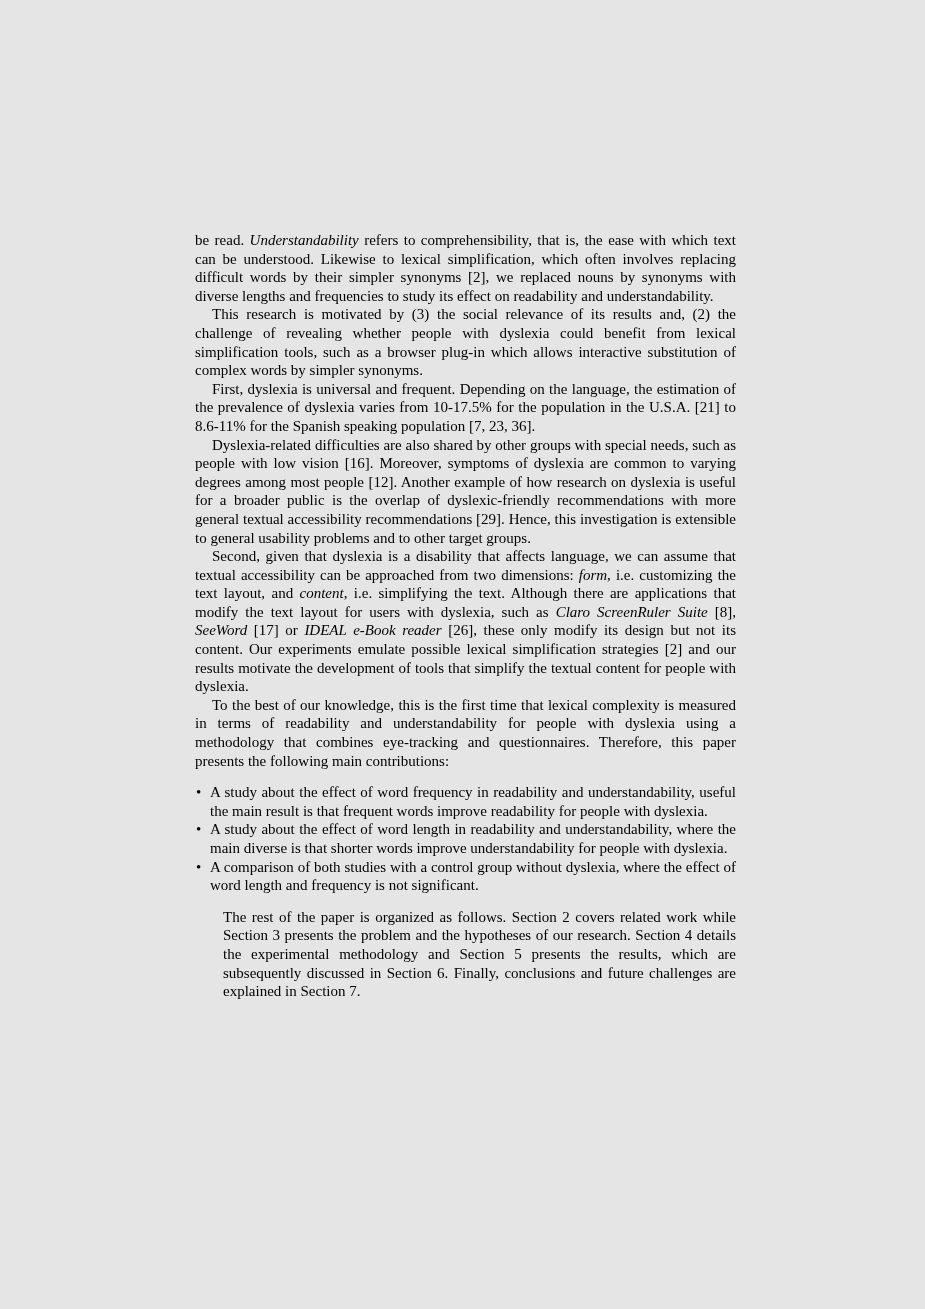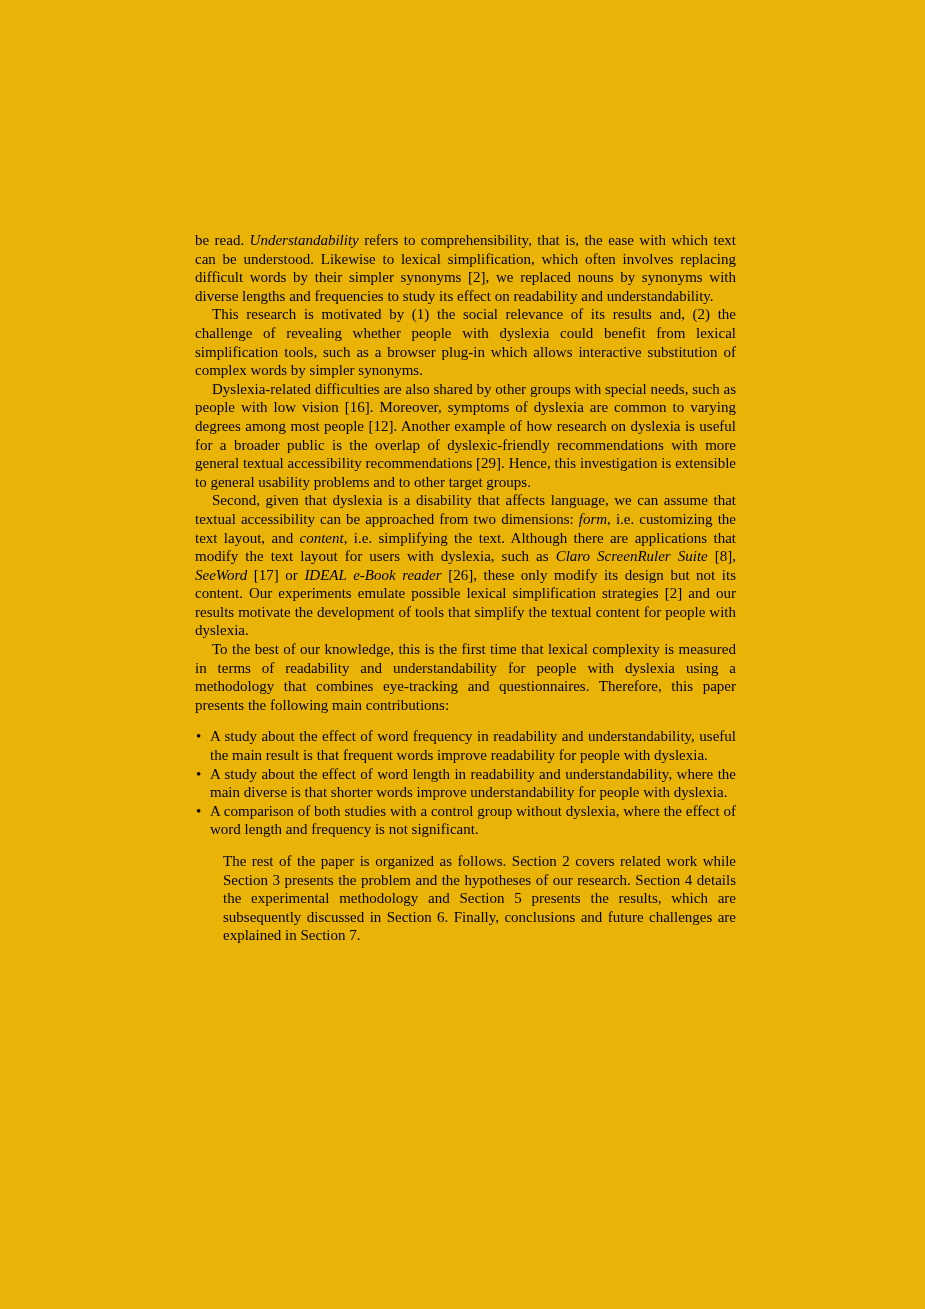--- a/index.html
+++ b/index.html
@@ -9,21 +9,21 @@
   }
   body {
     width: 925px;
     height: 1309px;
     position: relative;
     font-family: "Liberation Serif", "DejaVu Serif", serif;
   }
   .page {
     position: absolute;
     inset: 0;
-    background: #eab308;
+    background: #e5e5e5;
   }
   .text-block {
     position: absolute;
     left: 195px;
     top: 231px;
     width: 541px;
     color: #000000;
     font-size: 15px;
     line-height: 18.6px;
     text-align: justify;
@@ -59,21 +59,22 @@
     margin-top: 13px;
     margin-left: 28px;
   }
 </style>
 </head>
 <body>
 
 <div class="page">
   <main class="text-block">
     <p class="para noindent"><span>be read. </span><em class="run-it">Understandability</em><span> refers to comprehensibility, that is, the ease with which text can be understood. Likewise to lexical simplification, which often involves replacing difficult words by their simpler synonyms [2], we replaced nouns by synonyms with diverse lengths and frequencies to study its effect on readability and understandability.</span></p>
-    <p class="para indent"><span>This research is motivated by (1) the social relevance of its results and, (2) the challenge of revealing whether people with dyslexia could benefit from lexical simplification tools, such as a browser plug-in which allows interactive substitution of complex words by simpler synonyms.</span></p>
+    <p class="para indent"><span>This research is motivated by (3) the social relevance of its results and, (2) the challenge of revealing whether people with dyslexia could benefit from lexical simplification tools, such as a browser plug-in which allows interactive substitution of complex words by simpler synonyms.</span></p>
+    <p class="para indent"><span>First, dyslexia is universal and frequent. Depending on the language, the estimation of the prevalence of dyslexia varies from 10-17.5% for the population in the U.S.A. [21] to 8.6-11% for the Spanish speaking population [7, 23, 36].</span></p>
     <p class="para indent"><span>Dyslexia-related difficulties are also shared by other groups with special needs, such as people with low vision [16]. Moreover, symptoms of dyslexia are common to varying degrees among most people [12]. Another example of how research on dyslexia is useful for a broader public is the overlap of dyslexic-friendly recommendations with more general textual accessibility recommendations [29]. Hence, this investigation is extensible to general usability problems and to other target groups.</span></p>
     <p class="para indent"><span>Second, given that dyslexia is a disability that affects language, we can assume that textual accessibility can be approached from two dimensions: </span><em class="run-it">form</em><span>, i.e. customizing the text layout, and </span><em class="run-it">content</em><span>, i.e. simplifying the text. Although there are applications that modify the text layout for users with dyslexia, such as </span><em class="run-it">Claro ScreenRuler Suite</em><span> [8], </span><em class="run-it">SeeWord</em><span> [17] or </span><em class="run-it">IDEAL e-Book reader</em><span> [26], these only modify its design but not its content. Our experiments emulate possible lexical simplification strategies [2] and our results motivate the development of tools that simplify the textual content for people with dyslexia.</span></p>
     <p class="para indent"><span>To the best of our knowledge, this is the first time that lexical complexity is measured in terms of readability and understandability for people with dyslexia using a methodology that combines eye-tracking and questionnaires. Therefore, this paper presents the following main contributions:</span></p>
     <ul class="bullets">
         <li><span class="bullet-marker">•</span><span>A study about the effect of word frequency in readability and understandability, useful the main result is that frequent words improve readability for people with dyslexia.</span></li>
         <li><span class="bullet-marker">•</span><span>A study about the effect of word length in readability and understandability, where the main diverse is that shorter words improve understandability for people with dyslexia.</span></li>
         <li><span class="bullet-marker">•</span><span>A comparison of both studies with a control group without dyslexia, where the effect of word length and frequency is not significant.</span></li>
       </ul>
     <p class="para noindent closing"><span>The rest of the paper is organized as follows. Section 2 covers related work while Section 3 presents the problem and the hypotheses of our research. Section 4 details the experimental methodology and Section 5 presents the results, which are subsequently discussed in Section 6. Finally, conclusions and future challenges are explained in Section 7.</span></p>
   </main>

